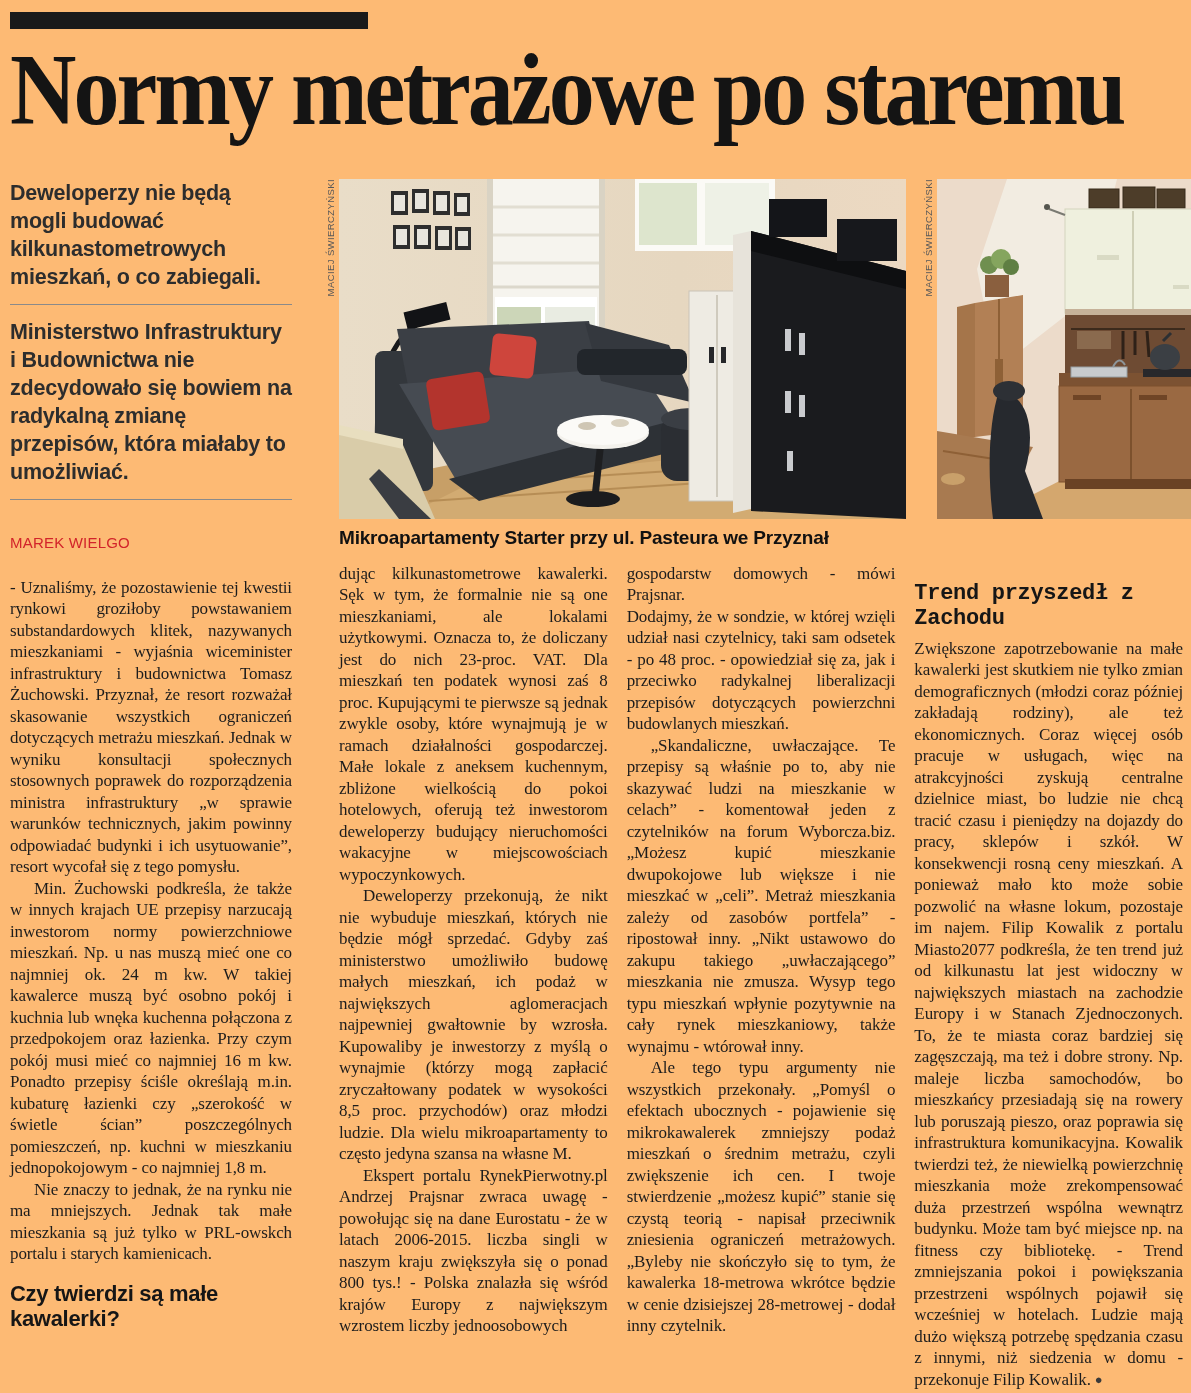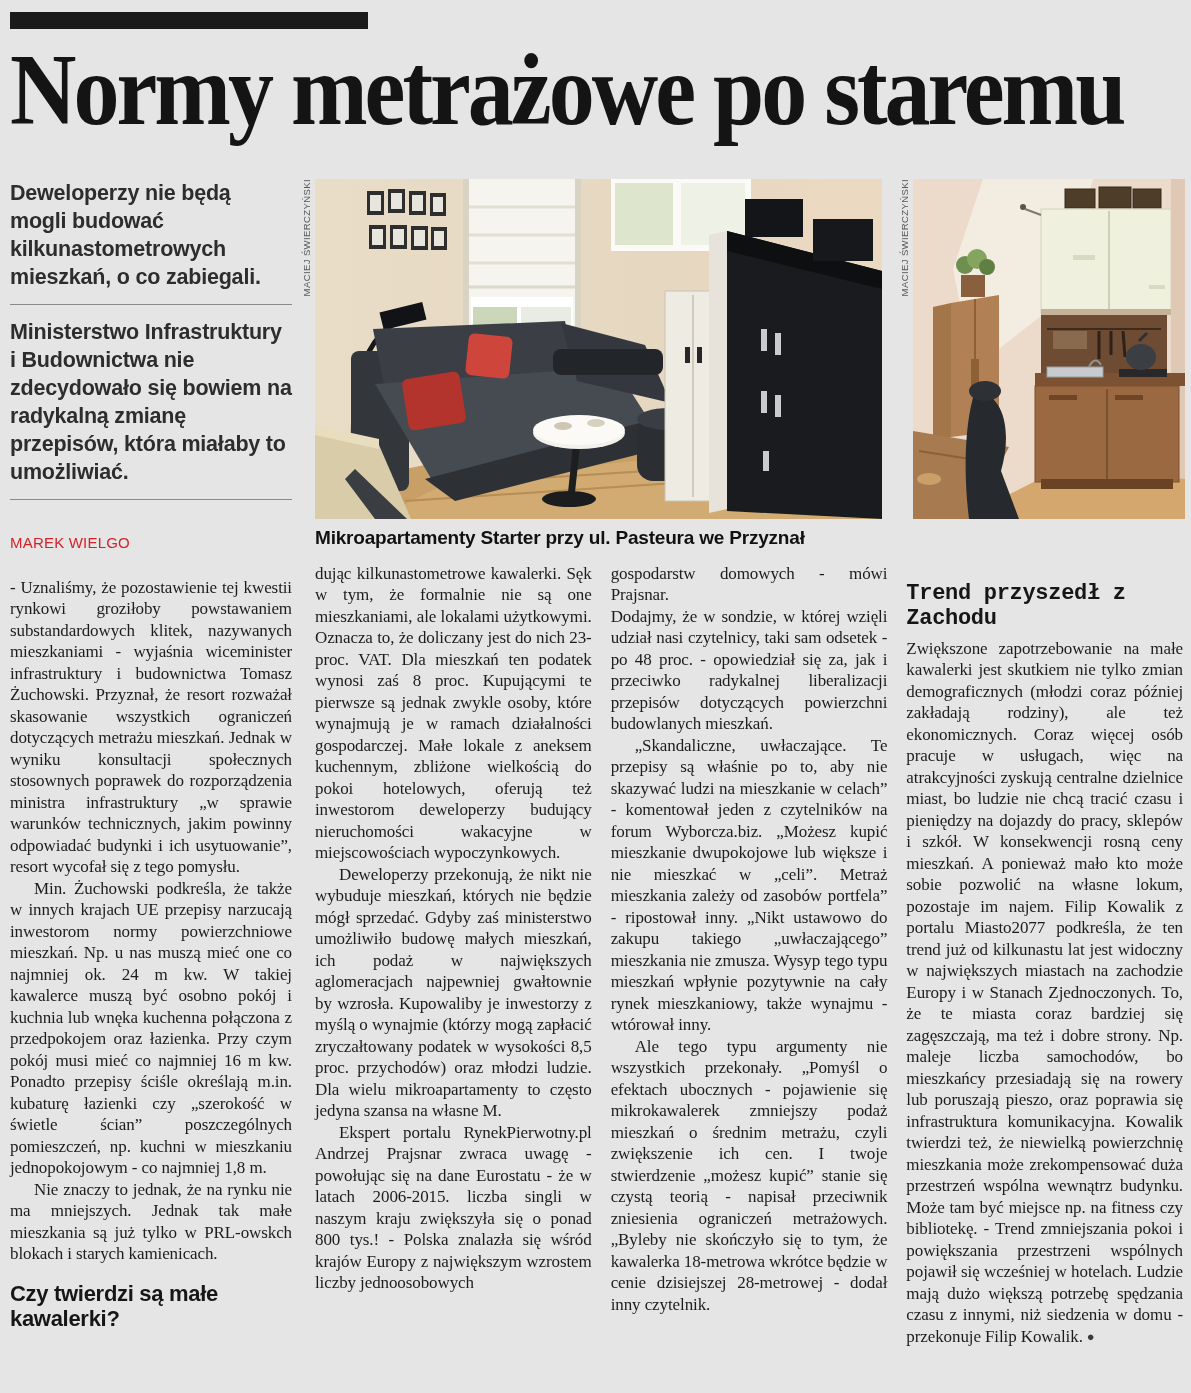--- a/index.html
+++ b/index.html
@@ -1,20 +1,20 @@
 <!DOCTYPE html>
 <html lang="pl"><head>
 <meta charset="utf-8">
 <style>
   html,body{margin:0;padding:0;background:#ffffff;}
   .page{
     position:relative;
     width:1191px;height:1393px;
     margin:0 auto;
-    background:#e5e5e5;
+    background:#fdba74;
     overflow:hidden;
     font-family:"Liberation Serif", serif;
     color:#1c1c1c;
     box-sizing:border-box;
     padding:12px 8px 0 10px;
   }
   .topbar{width:358px;height:17px;background:#1a1a1a;margin-bottom:10px;}
   h1.headline{
     margin:6px 0 0 0;
     font-family:"Liberation Serif", serif;
@@ -23,21 +23,21 @@
     line-height:1.02;
     letter-spacing:-3px;
     color:#141414;
     transform:scaleY(1.10);
     transform-origin:left top;
     white-space:nowrap;
   }
   .content{
     display:flex;
     margin-top:46px;
-    gap:8px;
+    gap:32px;
   }
   
   .left-rail{width:282px;flex:0 0 282px;}
   .lead{
     font-family:"Liberation Sans", sans-serif;
     font-weight:700;
     font-size:21.5px;
     line-height:28px;
     color:#2d2d2d;
     letter-spacing:-0.2px;
@@ -122,21 +122,21 @@
     <div class="left-rail">
       <p class="lead">Deweloperzy nie będą mogli budować kilkunastometrowych mieszkań, o co zabiegali.</p>
       <hr class="rule">
       <p class="lead">Ministerstwo Infrastruktury i Budownictwa nie zdecydowało się bowiem na radykalną zmianę przepisów, która miałaby to umożliwiać.</p>
       <hr class="rule">
       <div class="author">MAREK WIELGO</div>
 
       <div class="bodycol">
         <p>- Uznaliśmy, że pozostawienie tej kwestii rynkowi groziłoby powstawaniem substandardowych klitek, nazywanych mieszkaniami - wyjaśnia wiceminister infrastruktury i budownictwa Tomasz Żuchowski. Przyznał, że resort rozważał skasowanie wszystkich ograniczeń dotyczących metrażu mieszkań. Jednak w wyniku konsultacji społecznych stosownych poprawek do rozporządzenia ministra infrastruktury „w sprawie warunków technicznych, jakim powinny odpowiadać budynki i ich usytuowanie”, resort wycofał się z tego pomysłu.</p>
         <p class="ind">Min. Żuchowski podkreśla, że także w innych krajach UE przepisy narzucają inwestorom normy powierzchniowe mieszkań. Np. u nas muszą mieć one co najmniej ok. 24 m kw. W takiej kawalerce muszą być osobno pokój i kuchnia lub wnęka kuchenna połączona z przedpokojem oraz łazienka. Przy czym pokój musi mieć co najmniej 16 m kw. Ponadto przepisy ściśle określają m.in. kubaturę łazienki czy „szerokość w świetle ścian” poszczególnych pomieszczeń, np. kuchni w mieszkaniu jednopokojowym - co najmniej 1,8 m.</p>
-        <p class="ind">Nie znaczy to jednak, że na rynku nie ma mniejszych. Jednak tak małe mieszkania są już tylko w PRL-owskch blokach i starych kamienicach.</p>
+        <p class="ind">Nie znaczy to jednak, że na rynku nie ma mniejszych. Jednak tak małe mieszkania są już tylko w PRL-owskch portalu i starych kamienicach.</p>
         <h3 class="subhead">Czy twierdzi są małe kawalerki?</h3>
       </div>
     </div>
 
     <div class="main-area">
 
       <div class="photos-row">
 
         <figure class="photo photo1">
           <span class="credit">MACIEJ ŚWIERCZYŃSKI</span>

